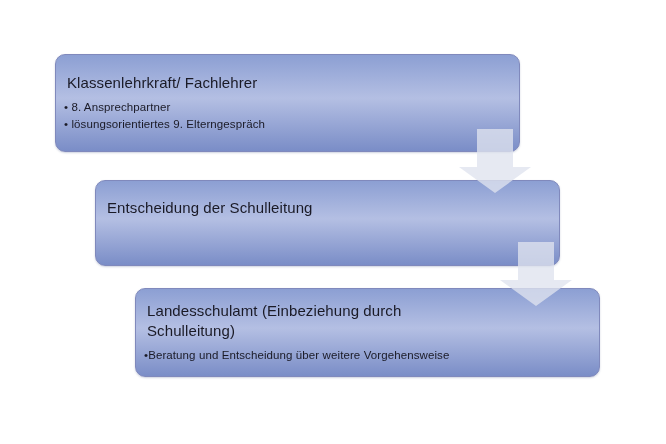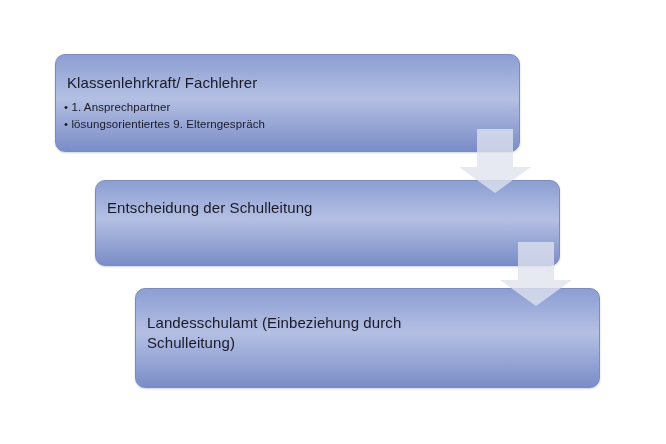--- a/index.html
+++ b/index.html
@@ -24,21 +24,21 @@
       var(--box-top, #8c9fd3) 0%,
       var(--box-mid, #b4bfe3) 45%,
       var(--box-bottom, #7a8dc7) 100%);
     box-shadow: 0 1px 2px rgba(90, 105, 150, 0.30);
     box-sizing: border-box;
     color: var(--text, #1a1a26);
     z-index: 2;
   }
   .box-1 { left: 55px;  top: 54px;  height: 98px; padding-top: 18px; }
   .box-2 { left: 95px;  top: 180px; height: 86px; padding-top: 17px; }
-  .box-3 { left: 135px; top: 288px; height: 100px; padding-top: 24px; }
+  .box-3 { left: 135px; top: 288px; height: 89px; padding-top: 12px; }
 
   .step-title {
     padding-left: 11px;
     padding-right: 14px;
     max-width: 330px;
     font-size: 15px;
     line-height: 20px;
     font-weight: 400;
     letter-spacing: 0.1px;
   }
@@ -67,34 +67,37 @@
   .arrow-2 { left: 500px; top: 242px; }
 </style>
 </head>
 <body>
 
 <div class="stage">
 
   <div class="process-box box-1">
     <div class="step-title">Klassenlehrkraft/ Fachlehrer</div>
     <div class="step-bullets">
-      <div class="step-bullet">• 1. Ansprechpartner</div>
+      <div class="step-bullet">• 8. Ansprechpartner</div>
       <div class="step-bullet">• lösungsorientiertes 9. Elterngespräch</div>
     </div>
   </div>
 
   <svg class="down-arrow arrow-1" viewBox="0 0 72 64" aria-hidden="true">
     <polygon points="18,0 54,0 54,38 72,38 36,64 0,38 18,38"></polygon>
   </svg>
 
   <div class="process-box box-2">
     <div class="step-title">Entscheidung der Schulleitung</div>
   </div>
 
   <svg class="down-arrow arrow-2" viewBox="0 0 72 64" aria-hidden="true">
     <polygon points="18,0 54,0 54,38 72,38 36,64 0,38 18,38"></polygon>
   </svg>
 
   <div class="process-box box-3">
     <div class="step-title">Landesschulamt (Einbeziehung durch Schulleitung)</div>
+    <div class="step-bullets">
+      <div class="step-bullet">•Beratung und Entscheidung über weitere Vorgehensweise</div>
+    </div>
   </div>
 
 </div>
 
 </body></html>

